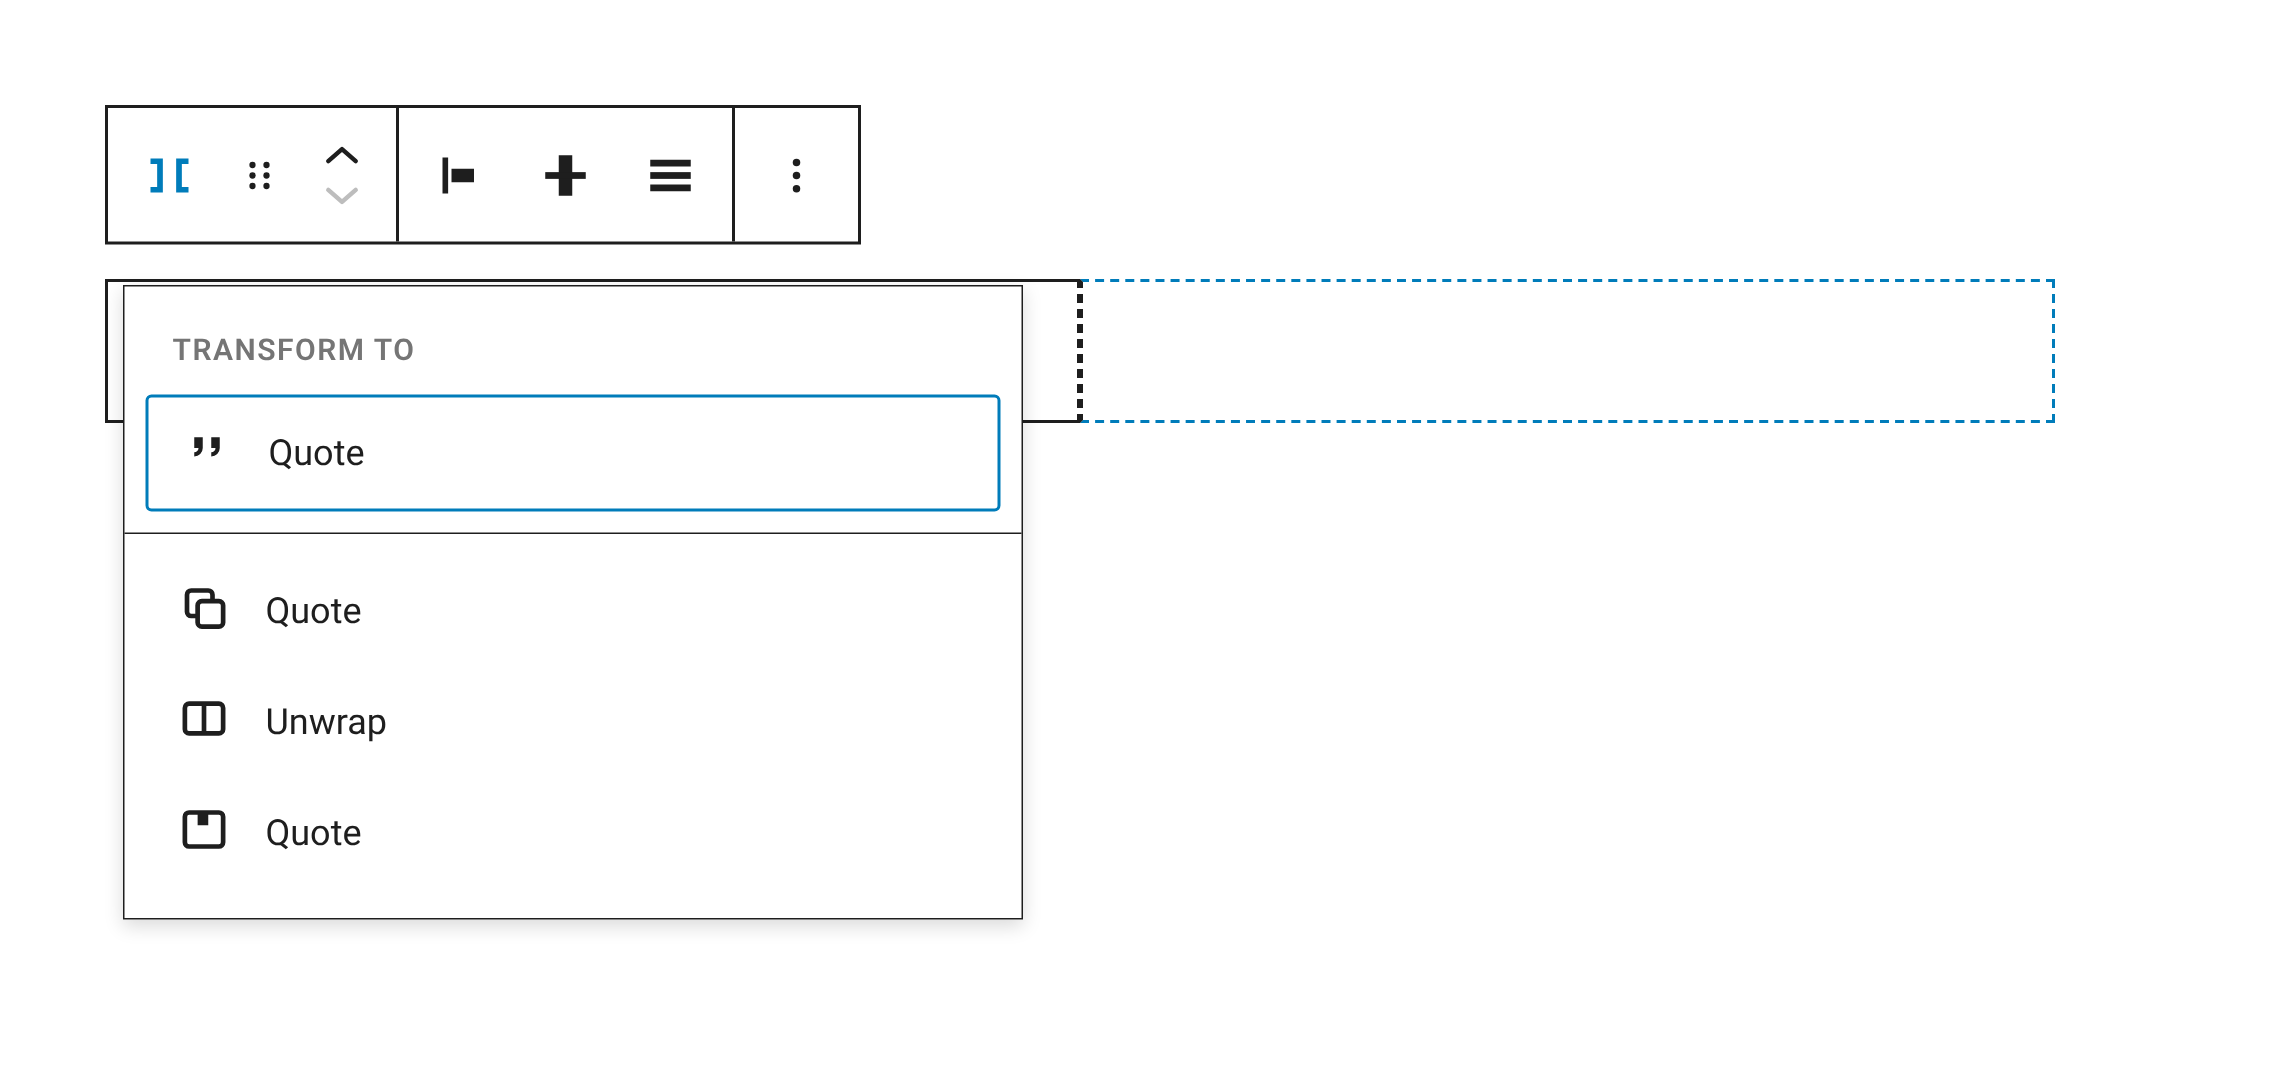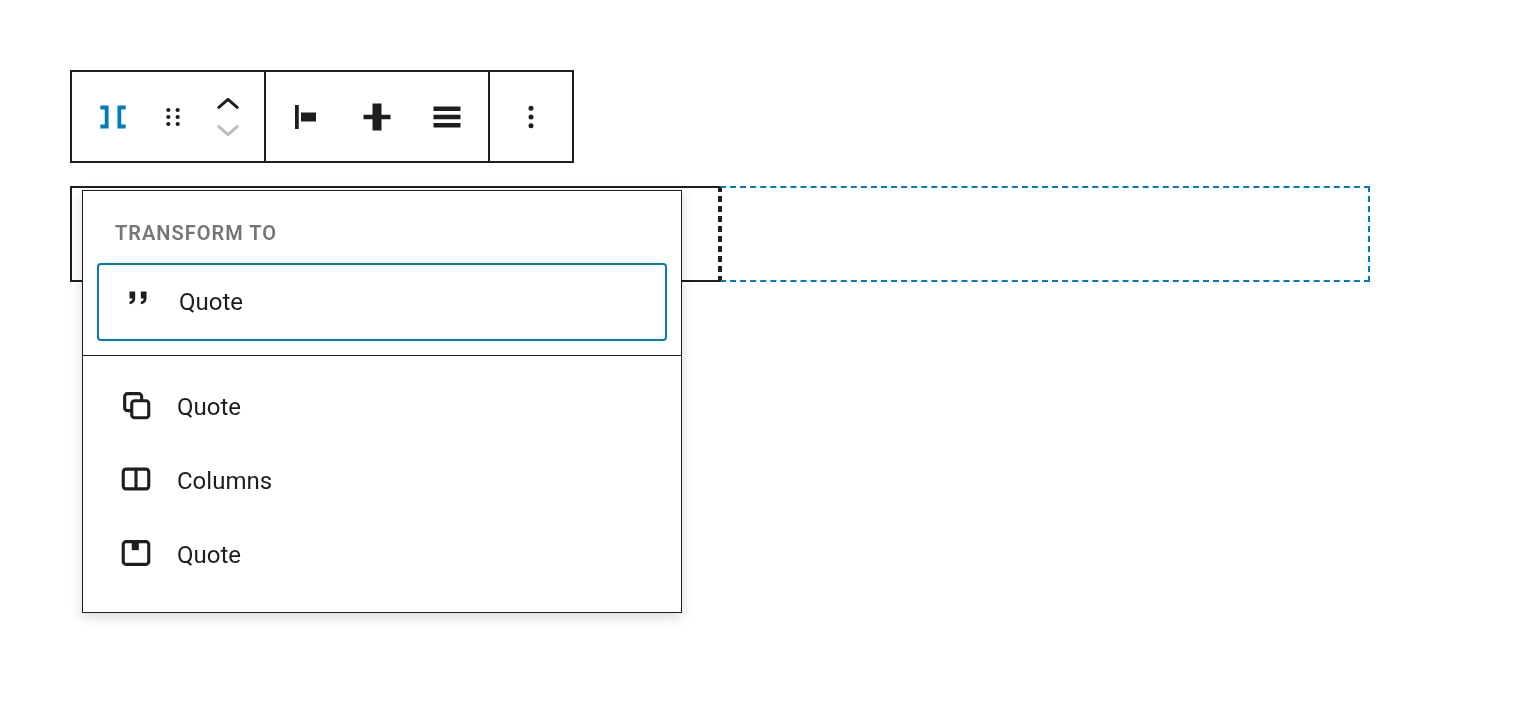--- a/index.html
+++ b/index.html
@@ -243,21 +243,21 @@
       </span>
       <span>Quote</span>
     </div>
     <div class="menu-item">
       <span>
         <svg width="34" height="34" viewBox="0 0 24 24" fill="none">
           <rect x="3" y="5" width="18" height="14" rx="2" stroke="#1e1e1e" stroke-width="2.2"></rect>
           <line x1="12" y1="5" x2="12" y2="19" stroke="#1e1e1e" stroke-width="2.2"></line>
         </svg>
       </span>
-      <span>Columns</span>
+      <span>Unwrap</span>
     </div>
     <div class="menu-item">
       <span>
         <svg width="34" height="34" viewBox="0 0 24 24" fill="none">
           <rect x="3" y="4" width="18" height="16" rx="2" stroke="#1e1e1e" stroke-width="2.2"></rect>
           <rect x="9" y="4" width="5" height="6" fill="#1e1e1e"></rect>
         </svg>
       </span>
       <span>Quote</span>
     </div>

